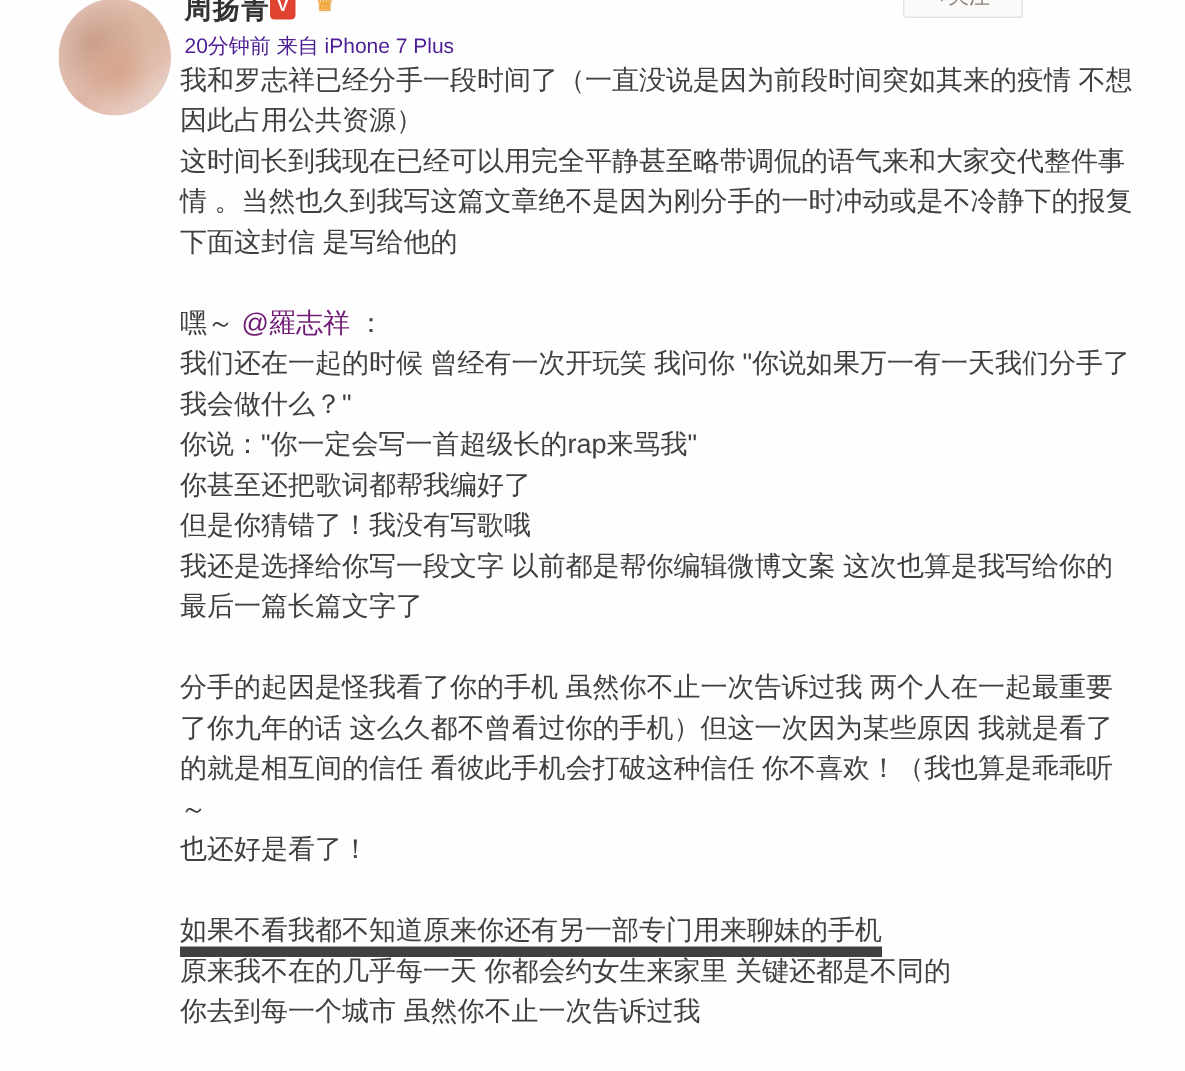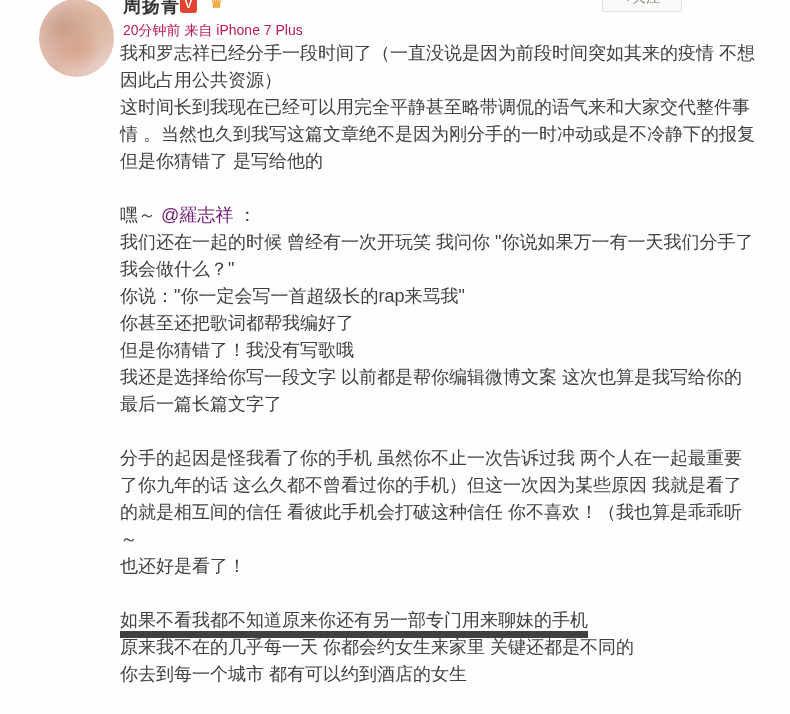--- a/index.html
+++ b/index.html
@@ -33,21 +33,21 @@
     text-align: center; line-height: 17px;
     display: inline-block;
   }
   .badge-crown {
     position: absolute; left: 209px; top: -8px;
     font-size: 17px; color: #f2a93b;
     text-shadow: 0 0 1px #e08a2a;
   }
   .timestamp {
     position: absolute; left: 123px; top: 22px;
-    font-size: 14px; color: #be185d;
+    font-size: 14px; color: #4c1d95;
   }
   .follow-btn {
     position: absolute; left: 602px; top: -19px;
     width: 80px; height: 31px;
     background: #fbfaf9;
     border: 1px solid #e4e1de;
     border-radius: 2px;
     font-size: 14px; color: #85807b;
     text-align: center; line-height: 30px;
     cursor: pointer;
@@ -79,33 +79,33 @@
 
 <div class="timestamp">20分钟前 来自 iPhone 7 Plus</div>
 
 <div class="follow-btn">+关注</div>
 
 <div class="content">
     <div class="line"><span>我和罗志祥已经分手一段时间了（一直没说是因为前段时间突如其来的疫情 不想</span></div>
     <div class="line"><span>因此占用公共资源）</span></div>
     <div class="line"><span>这时间长到我现在已经可以用完全平静甚至略带调侃的语气来和大家交代整件事</span></div>
     <div class="line"><span>情 。当然也久到我写这篇文章绝不是因为刚分手的一时冲动或是不冷静下的报复</span></div>
-    <div class="line"><span>但是你猜错了 是写给他的</span></div>
+    <div class="line"><span>下面这封信 是写给他的</span></div>
     <div class="line blank"></div>
     <div class="line"><span>嘿～ </span><span class="mention">@羅志祥</span><span> ：</span></div>
     <div class="line"><span>我们还在一起的时候 曾经有一次开玩笑 我问你 "你说如果万一有一天我们分手了</span></div>
     <div class="line"><span>我会做什么？"</span></div>
     <div class="line"><span>你说："你一定会写一首超级长的rap来骂我"</span></div>
     <div class="line"><span>你甚至还把歌词都帮我编好了</span></div>
     <div class="line"><span>但是你猜错了！我没有写歌哦</span></div>
     <div class="line"><span>我还是选择给你写一段文字 以前都是帮你编辑微博文案 这次也算是我写给你的</span></div>
     <div class="line"><span>最后一篇长篇文字了</span></div>
     <div class="line blank"></div>
     <div class="line"><span>分手的起因是怪我看了你的手机 虽然你不止一次告诉过我 两个人在一起最重要</span></div>
     <div class="line"><span>了你九年的话 这么久都不曾看过你的手机）但这一次因为某些原因 我就是看了</span></div>
     <div class="line"><span>的就是相互间的信任 看彼此手机会打破这种信任 你不喜欢！（我也算是乖乖听</span></div>
     <div class="line"><span>～</span></div>
     <div class="line"><span>也还好是看了！</span></div>
     <div class="line blank"></div>
     <div class="line"><span class="underlined">如果不看我都不知道原来你还有另一部专门用来聊妹的手机</span></div>
     <div class="line"><span>原来我不在的几乎每一天 你都会约女生来家里 关键还都是不同的</span></div>
-    <div class="line"><span>你去到每一个城市 都有可以约到酒店的女生</span></div>
+    <div class="line"><span>你去到每一个城市 虽然你不止一次告诉过我</span></div>
   </div>
 
 </body></html>

